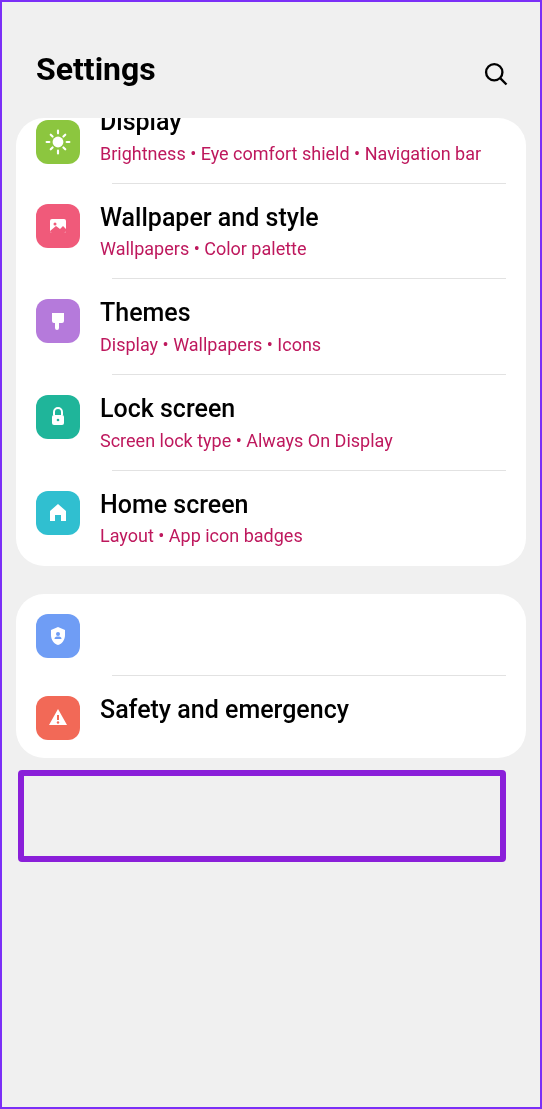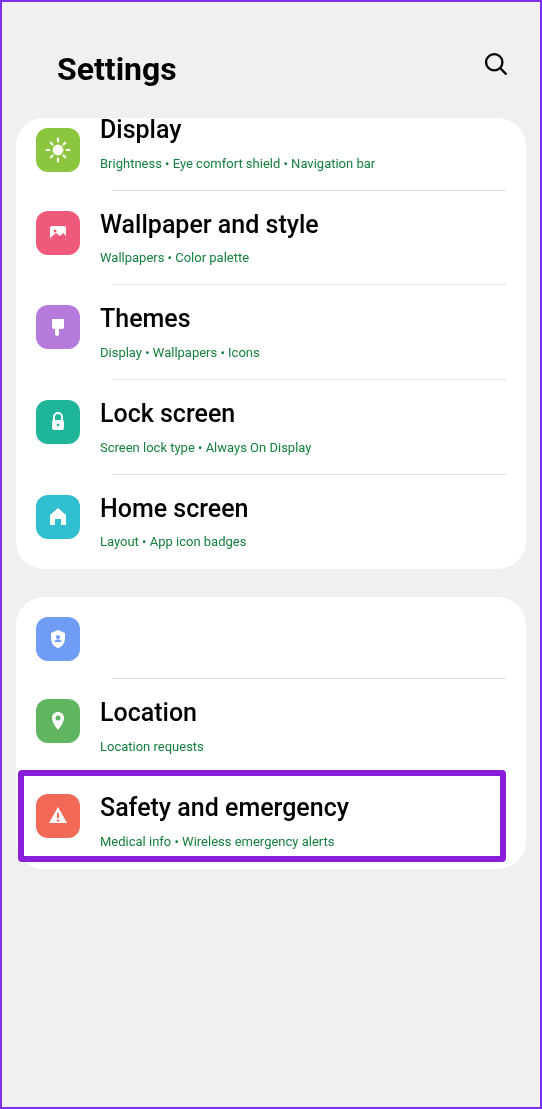--- a/index.html
+++ b/index.html
@@ -5,24 +5,23 @@
     * { margin: 0; padding: 0; box-sizing: border-box; font-family: -apple-system, BlinkMacSystemFont, "Segoe UI", Roboto, sans-serif; }
     body {
       width: 542px;
       height: 1109px;
       background: #f0f0f0;
       border: 2px solid #7b2ff7;
       overflow: hidden;
     }
     .header {
       display: flex;
-      align-items: flex-start;
+      align-items: flex-end;
       justify-content: space-between;
       padding: 48px 30px 30px 34px;
-      margin-left: 21px;
     }
     .header-title {
       font-size: 32px;
       font-weight: 700;
       color: #000;
     }
     .search-icon {
       width: 28px;
       height: 28px;
     }
@@ -66,30 +65,30 @@
       flex: 1;
       min-width: 0;
     }
     .item-title {
       font-size: 25px;
       color: #000;
       font-weight: 500;
       line-height: 1.3;
     }
     .item-subtitle {
-      font-size: 13px;
-      color: #15803d;
+      font-size: 18px;
+      color: #be185d;
       line-height: 1.4;
-      margin-top: 8px;
+      margin-top: 2px;
     }
     .first-cut .item-title {
       margin-top: -12px;
     }
     .first-cut {
-      padding-top: 8px;
+      padding-top: 0;
     }
     .highlight {
       position: absolute;
       border: 6px solid #8a1fd9;
       border-radius: 4px;
       left: 18px;
       right: 36px;
       top: 770px;
       height: 92px;
       pointer-events: none;
@@ -196,42 +195,29 @@
       <svg width="24" height="24" viewBox="0 0 24 24" fill="#fff">
           <path d="M12 3 L5 6 V11 C5 16 8 20 12 21 C16 20 19 16 19 11 V6 Z"></path>
           <circle cx="12" cy="10" r="2" fill="#6f9df5"></circle>
           <path d="M8.5 15 C8.5 13 10 12.5 12 12.5 C14 12.5 15.5 13 15.5 15" fill="#6f9df5"></path>
         </svg>
     </div>
     <div class="item-texts">
     </div>
   </div>
 
-  <div class="list-item">
-    <div class="item-icon" style="background:#5fb560">
-      <svg width="24" height="24" viewBox="0 0 24 24" fill="#fff">
-          <path d="M12 3 C8.5 3 6 5.5 6 9 C6 14 12 21 12 21 S18 14 18 9 C18 5.5 15.5 3 12 3 Z"></path>
-          <circle cx="12" cy="9" r="2.5" fill="#5fb560"></circle>
-        </svg>
-    </div>
-    <div class="item-texts">
-      <div class="item-title">Location</div>
-      <div class="item-subtitle">Location requests</div>
-    </div>
-  </div>
 
   <div class="list-item">
     <div class="item-icon" style="background:#f26957">
       <svg width="24" height="24" viewBox="0 0 24 24" fill="#fff">
           <path d="M12 3 L3 19 H21 Z"></path>
           <rect x="11" y="9" width="2" height="5" fill="#f26957"></rect>
           <circle cx="12" cy="16.5" r="1.2" fill="#f26957"></circle>
         </svg>
     </div>
     <div class="item-texts">
       <div class="item-title">Safety and emergency</div>
-      <div class="item-subtitle">Medical info  •  Wireless emergency alerts</div>
     </div>
   </div>
 
 </div>
 
 <div class="highlight"></div>
 
 </body></html>

